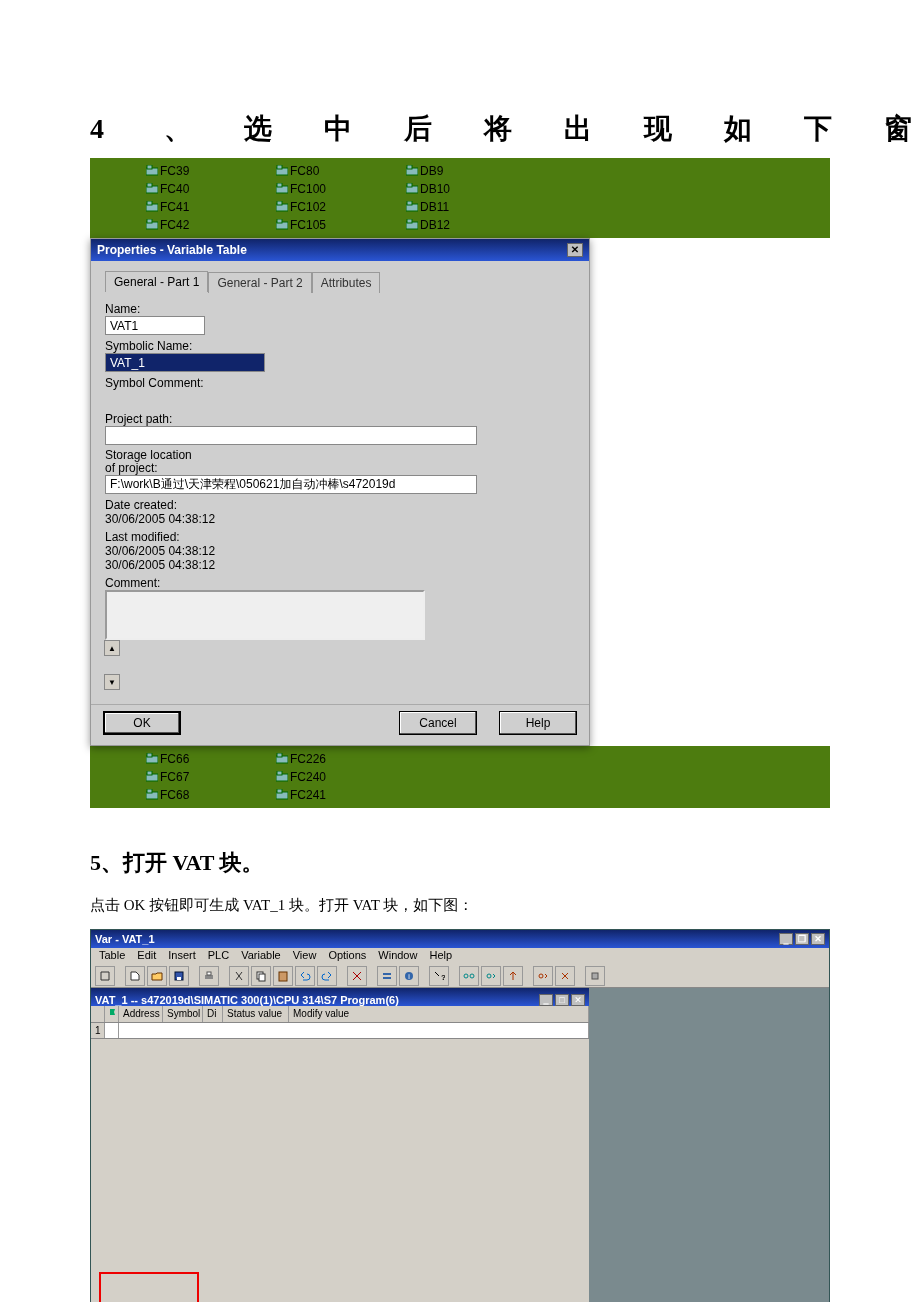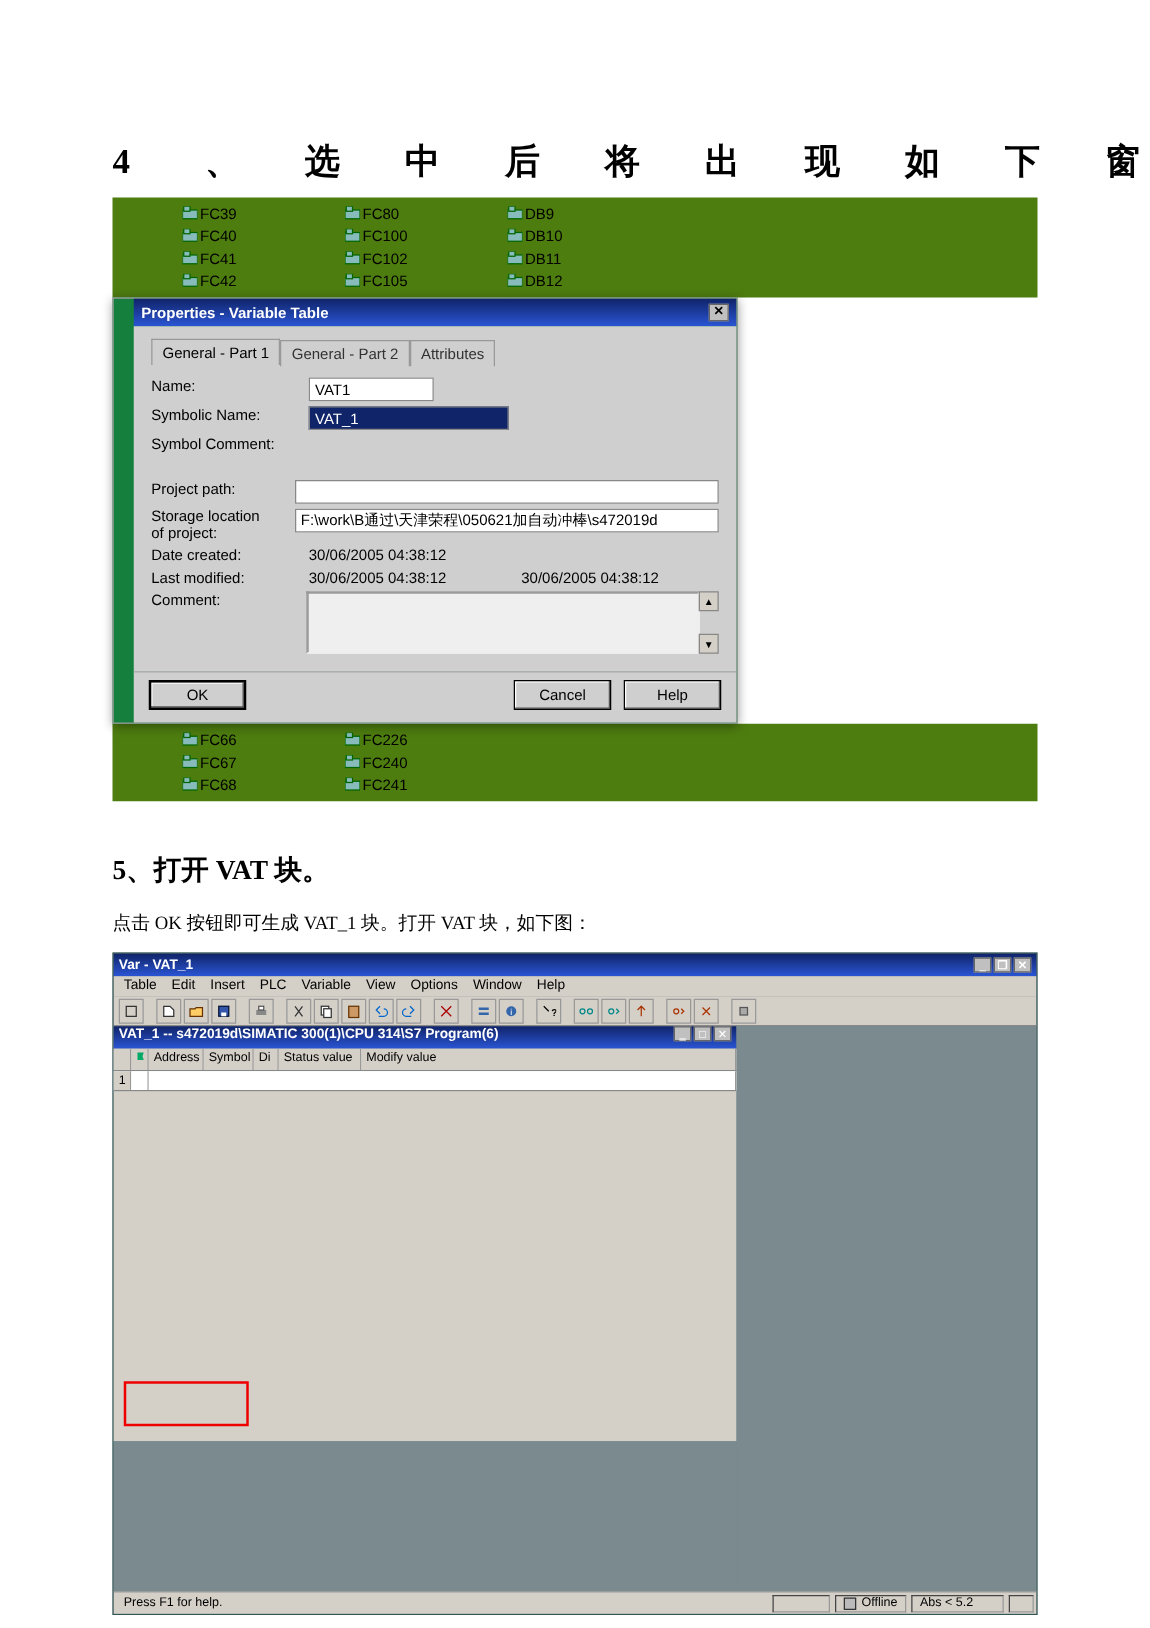--- a/index.html
+++ b/index.html
@@ -6,37 +6,37 @@
   body { margin: 0; padding: 0; background: #fff; font-family: "SimSun","Songti SC",serif; }
   .page { width: 920px; margin: 0 auto; padding: 110px 90px 40px 90px; }
   .h4 { font-size: 28px; font-weight: bold; letter-spacing: 52px; margin-bottom: 10px; white-space: nowrap; }
   .h4-num { display:inline-block; letter-spacing:0; margin-right:60px; }
 
   .bg-side-list { background:#4d7c0f; padding:4px 6px 4px 56px; font-family:Tahoma,Arial,sans-serif; font-size:12px; }
   .bg-row { display:flex; gap:70px; line-height:18px; }
   .bg-item { display:flex; align-items:center; gap:2px; min-width:60px; }
   .bg-item .ic { width:12px; height:12px; display:inline-flex; align-items:center; justify-content:center; }
 
-  .dlg { position:relative; border:1px solid #999; background:#15803d;
-         box-shadow:0 2px 8px rgba(0,0,0,.4); font-family:Tahoma,Arial,sans-serif;padding-left:16px; }
+  .dlg { position:relative; border:1px solid #999; background:#701a75;
+         box-shadow:0 2px 8px rgba(0,0,0,.4); font-family:Tahoma,Arial,sans-serif; }
   .titlebar { background:linear-gradient(#10246a,#2a55d4);
               color:#fff; font-size:12px; font-weight:bold;
               height:22px; line-height:22px; padding:0 6px; display:flex;
               justify-content:space-between; align-items:center; }
   .close-btn { width:16px; height:14px; background:#c0c0c0; border:1px solid #666;
                color:#000; font-size:10px; display:flex; align-items:center;
                justify-content:center; cursor:pointer; }
   .dlg-body { padding:10px 14px 10px 14px; background:#cfcfcf; }
   .tabrow { display:flex; gap:0; margin-bottom:10px; font-size:12px; }
   .tab { padding:3px 8px 3px 8px; border:1px solid #999; border-bottom:none;
          background:#cfcfcf; cursor:pointer; position:relative; z-index:2;}
   .tab.inactive { background:#cfcfcf; color:#333; top:1px; }
   .tab.active { background:#cfcfcf; color:#000; top:0;}
 
-  .row { display:flex; align-items:flex-start; font-size:12px; margin:4px 0; }
+  .row { display:flex; align-items:flex-start; font-size:12px; margin:4px 0;flex-direction:column; }
   .row .lab { width:126px; white-space:pre-line; }
   .row input[type=text] { height:19px; border:1px solid #888; background:#fff;
                           font-size:12px; padding:1px 4px; font-family:inherit; }
   .row input.sel { background:#10246a; color:#fff; }
   .row .val { font-size:12px; }
   .row .wideinput { width:372px; height:19px; border:1px solid #888;
                     background:#fff; font-size:12px; padding:1px 4px; font-family:inherit; }
   .row .tworow { line-height:13px; }
   .row textarea { width:320px; height:50px; border:2px inset #eee; font-family:inherit;
                   font-size:12px; resize:none; background:#efefef; }
@@ -74,21 +74,21 @@
              padding:2px 4px; gap:2px; border-bottom:1px solid #888; }
   .tb-btn { width:20px; height:20px; border:1px solid #999; background:#d4d0c8;
             display:flex; align-items:center; justify-content:center; cursor:pointer; }
   .tb-sep { width:6px; }
   .tb-btn svg { width:12px; height:12px; }
 
   .client { display:flex; background:#7a8a8e; }
   .doc { margin:0; background:#7a8a8e; width:498px; }
   .doc-title { background:linear-gradient(#10246a,#2a55d4);
                color:#fff; height:18px; display:flex; justify-content:space-between;
-               align-items:flex-start; font-size:11px; padding:0 4px;}
+               align-items:flex-end; font-size:11px; padding:0 4px;}
   .doc-title .t { white-space:nowrap; overflow:hidden; font-weight:bold;}
   .tbl-space { background:#d4d0c8; height:280px; }
   .tblhdr { display:flex; font-size:10px; background:#d4d0c8; border-bottom:1px solid #888;}
   .th { padding:2px 4px; border-right:1px solid #999; background:#d4d0c8; }
   .rownum { width:14px; background:#d4d0c8; text-align:center; }
   #redbox { position:relative; }
   #redbox::after { content:""; position:absolute; left:8px; top:284px; width:96px; height:32px;
                    border:2px solid #e00; pointer-events:none;}
   .right-gray { flex:1; background:#7a8a8e;}
   .below-gray { height:120px; background:#7a8a8e; }
@@ -281,21 +281,21 @@
         <span class="lab">Comment:</span>
         <textarea style=""></textarea>
         <div class="scrollcol">
           <div class="scroll-up">▲</div>
           <div class="scroll-dn">▼</div>
         </div>
       </div>
     </div>
     <div class="dlg-btns">
       <button class="btn default">OK</button>
-      <div style="display:flex; gap:10px;">
+      <div style="display:flex; gap:22px;">
         <button class="btn">Cancel</button>
         <button class="btn">Help</button>
       </div>
     </div>
   </div>
 
   <div class="bg-side-list">
     <div class="bg-row">
       <span class="bg-item">
           <span class="ic">

